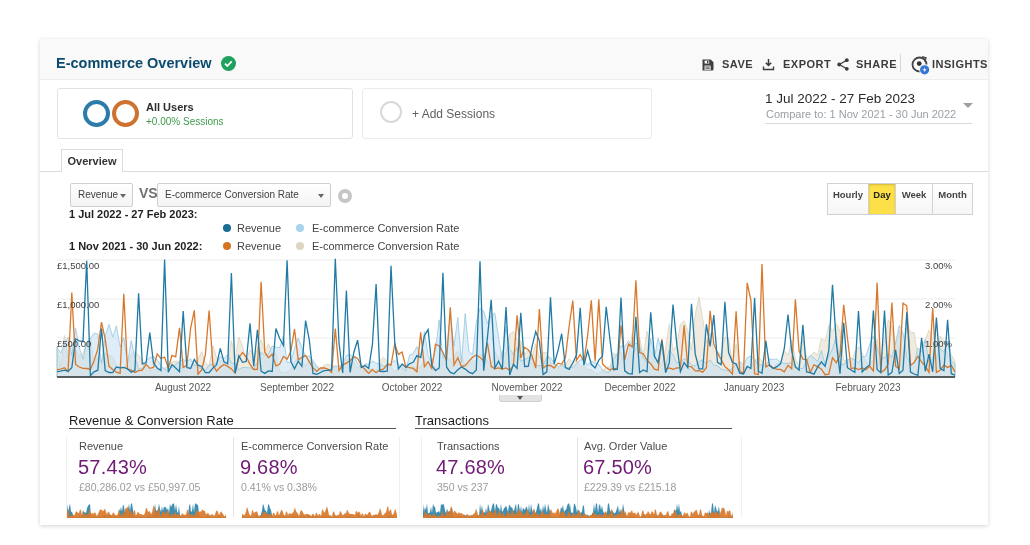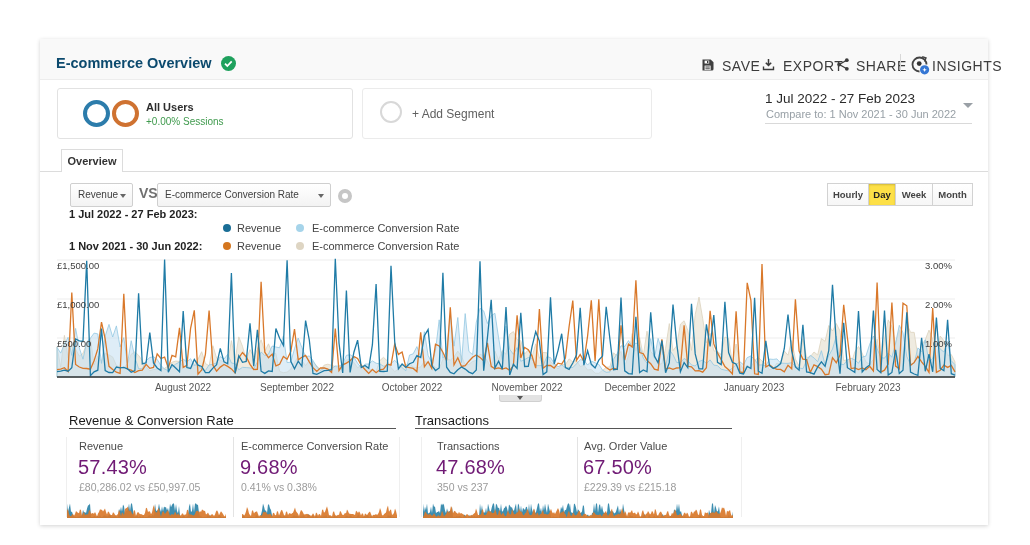--- a/index.html
+++ b/index.html
@@ -1,31 +1,31 @@
 <!DOCTYPE html>
 <html><head><meta charset="utf-8">
 <style>
 *{margin:0;padding:0;box-sizing:border-box}
 html,body{width:1030px;height:545px;background:#fff;font-family:"Liberation Sans",sans-serif;position:relative;overflow:hidden}
 .abs{position:absolute}
 .panel{position:absolute;left:40px;top:39px;width:948px;height:486px;background:#fff;box-shadow:0 1px 4px rgba(0,0,0,.18)}
 .hdr{position:absolute;left:40px;top:39px;width:948px;height:41px;background:#f9f9f9;border-bottom:1px solid #ededed}
 .title{position:absolute;left:56px;top:55px;font-size:14.5px;font-weight:bold;color:#0c4a6e;letter-spacing:0}
-.tbtxt{font-size:14px;color:#3c3c3c;letter-spacing:.5px;font-weight:normal}
+.tbtxt{font-size:11px;color:#3c3c3c;letter-spacing:.5px;font-weight:bold}
 .segstrip{position:absolute;left:40px;top:80px;width:948px;height:68px;background:#fff}
 .segcard{position:absolute;left:57px;top:88px;width:296px;height:51px;background:#fff;border:1px solid #e2e2e2;border-radius:3px}
 .addcard{position:absolute;left:362px;top:88px;width:290px;height:51px;background:#fff;border:1px solid #ebebeb;border-radius:3px}
 .ring{position:absolute;width:27px;height:27px;border-radius:50%;background:#fff}
 .dash{position:absolute;left:380px;top:101px;width:22px;height:22px;border:2px solid #d8d8d8;border-radius:50%}
 .tab{position:absolute;left:61px;top:149px;width:62px;height:23px;background:#fff;border:1px solid #dcdcdc;border-bottom:none;font-size:11px;font-weight:bold;color:#333;text-align:center;line-height:23px}
 .tabline{position:absolute;left:123px;top:171px;width:865px;height:1px;background:#dcdcdc}
 .tabline2{position:absolute;left:40px;top:171px;width:21px;height:1px;background:#dcdcdc}
 .sel{position:absolute;height:24px;background:linear-gradient(#fff,#f3f3f3);border:1px solid #cfcfcf;border-radius:2px;font-size:10px;color:#404040;line-height:22px;padding-left:7px}
 .caret{position:absolute;width:0;height:0;border-left:3.5px solid transparent;border-right:3.5px solid transparent;border-top:4px solid #666;right:6px;top:10px}
-.tbn{position:absolute;top:183px;height:23px;border:1px solid #d2d2d2;background:linear-gradient(#fff,#f6f6f6);font-size:9.5px;font-weight:bold;color:#444;text-align:center;line-height:21px}
+.tbn{position:absolute;top:183px;height:32px;border:1px solid #d2d2d2;background:linear-gradient(#fff,#f6f6f6);font-size:9.5px;font-weight:bold;color:#444;text-align:center;line-height:21px}
 .leg{position:absolute;font-size:11px;color:#444}
 .legb{position:absolute;font-size:11px;font-weight:bold;color:#222}
 .dot{position:absolute;width:8px;height:8px;border-radius:50%}
 .shead{position:absolute;font-size:13px;font-weight:normal;color:#1a1a1a}
 .sline{position:absolute;height:1px;background:#555}
 .clabel{position:absolute;font-size:11px;color:#4a4a4a}
 .cval{position:absolute;font-size:20px;color:#701a75;letter-spacing:.2px}
 .csub{position:absolute;font-size:10.5px;color:#9b9b9b}
 .vdiv{position:absolute;width:1px;background:#e3e3e3}
 </style></head>
@@ -70,21 +70,21 @@
 <div class="abs tbtxt" style="left:932px;top:58px">INSIGHTS</div>
 
 <div class="segstrip"></div>
 <div class="segcard"></div>
 <div class="addcard"></div>
 <div class="ring" style="left:83px;top:100px;border:4px solid #2c7cab"></div>
 <div class="ring" style="left:112px;top:100px;border:4px solid #cf7231"></div>
 <div class="abs" style="left:146px;top:101px;font-size:11px;font-weight:bold;color:#2d2d2d">All Users</div>
 <div class="abs" style="left:146px;top:116px;font-size:10px;color:#3f9a4d">+0.00% Sessions</div>
 <div class="dash"></div>
-<div class="abs" style="left:412px;top:107px;font-size:12px;color:#606060">+ Add Segment</div>
+<div class="abs" style="left:412px;top:107px;font-size:12px;color:#606060">+ Add Sessions</div>
 
 <div class="abs" style="left:765px;top:91px;font-size:13.5px;color:#2a2a2a">1 Jul 2022 - 27 Feb 2023</div>
 <div class="abs" style="left:766px;top:108px;font-size:11px;color:#98a0a6">Compare to: 1 Nov 2021 - 30 Jun 2022</div>
 <div class="abs" style="left:963px;top:103px;width:0;height:0;border-left:5px solid transparent;border-right:5px solid transparent;border-top:5px solid #9aa0a6"></div>
 <div class="abs" style="left:765px;top:123px;width:207px;height:1px;background:#d9d9d9"></div>
 
 <div class="tab">Overview</div>
 <div class="tabline"></div>
 <div class="tabline2"></div>
 

